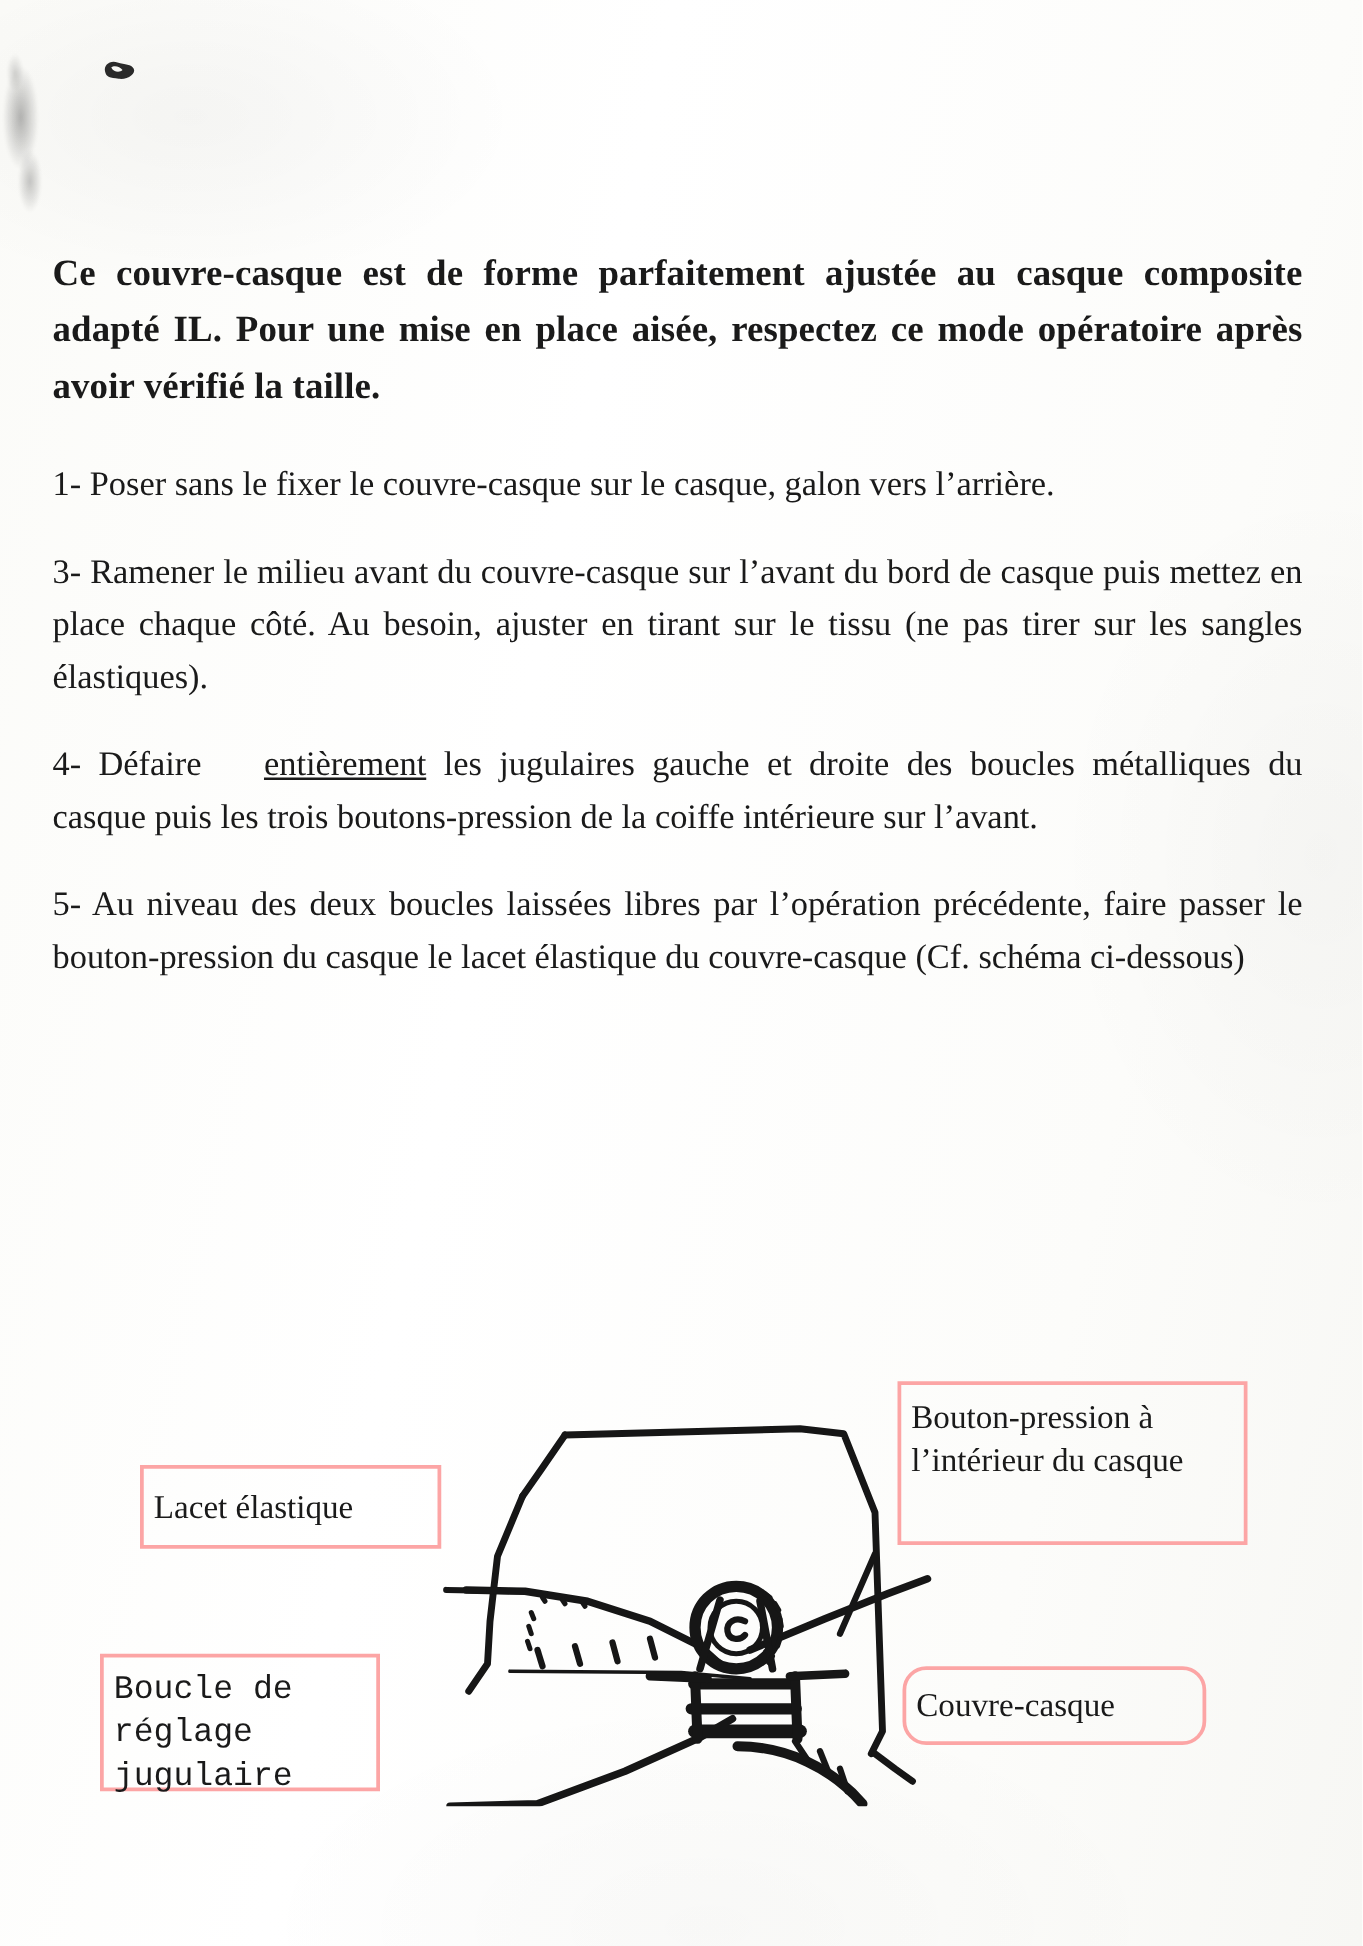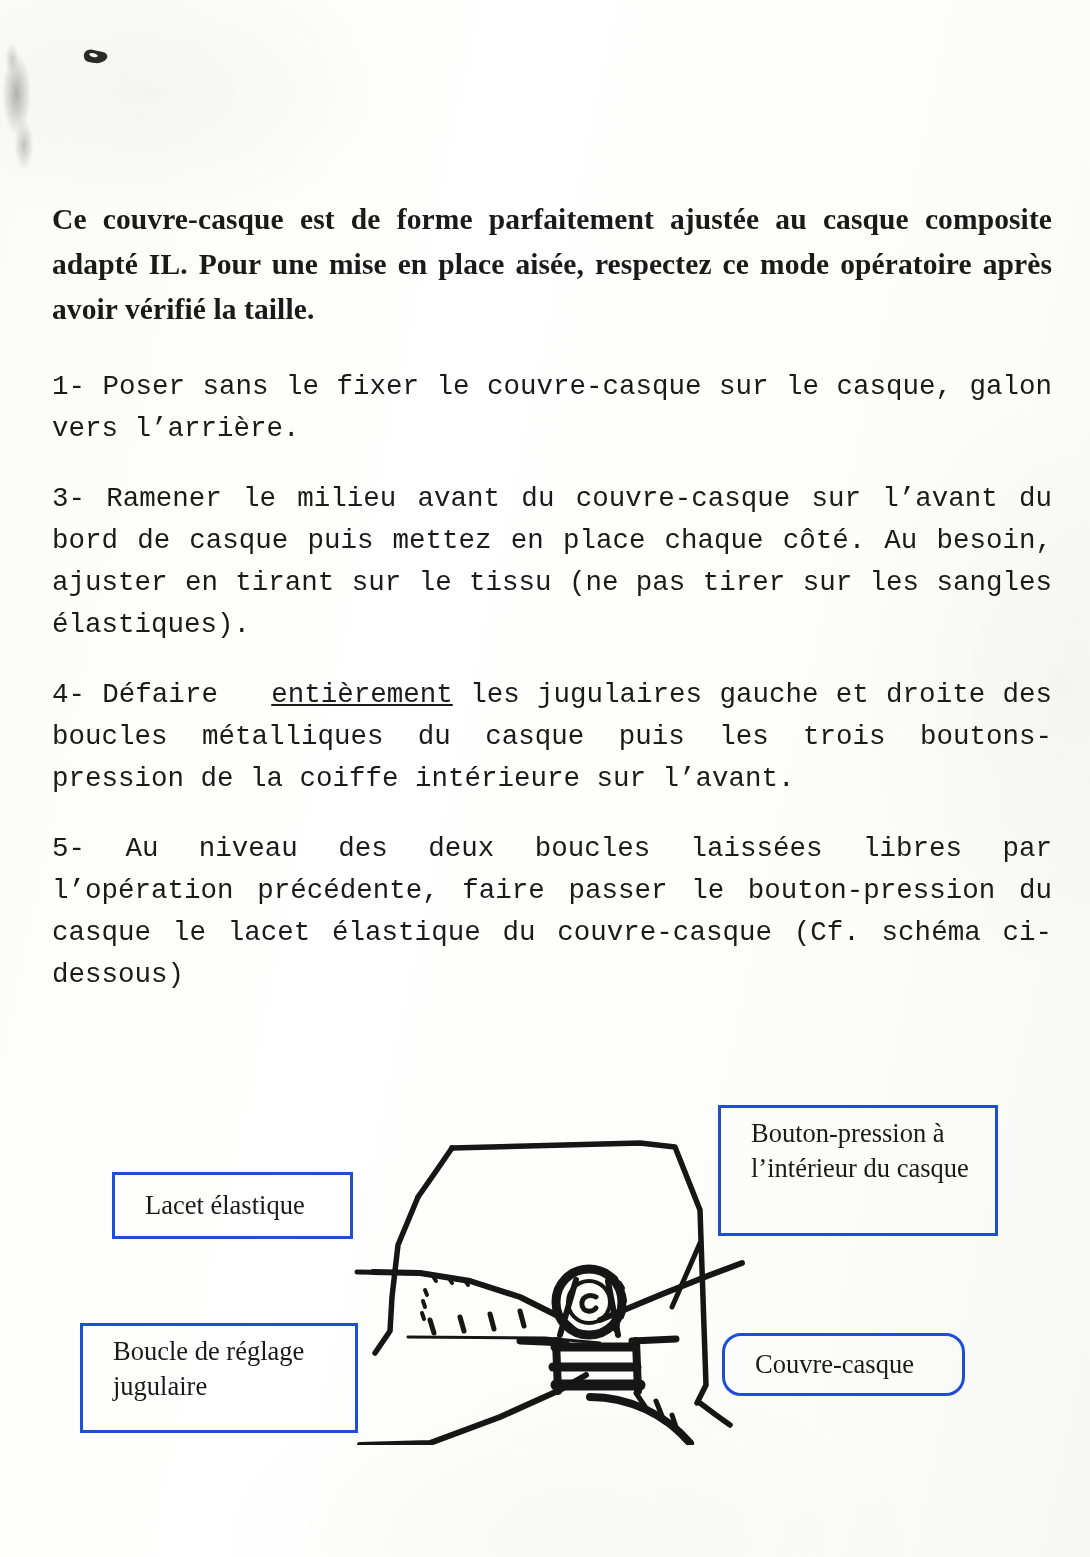--- a/index.html
+++ b/index.html
@@ -59,69 +59,68 @@
     font-size: 38px;
     line-height: 1.33;
     letter-spacing: 0.2px;
     font-weight: 400;
     white-space: pre-line;
   }
 
   
   .body-col {
     position: absolute;
-    left: 52px;
+    left: 42px;
     top: 197px;
     width: 1000px;
   }
 
   .intro {
     font-weight: bold;
     font-size: 29.5px;
     line-height: 1.53;
     text-align: justify;
     text-justify: inter-word;
     margin: 0 0 34px 0;
     letter-spacing: 0.1px;
   }
 
   .step {
     font-size: 27.5px;
     line-height: 1.525;
     text-align: justify;
     text-justify: inter-word;
     margin: 0 0 28px 0;
-    font-family: Liberation Mono, monospace;
   }
   .step:last-child { margin-bottom: 0; }
   .step u { text-decoration: underline; text-underline-offset: 2px; margin-left: 36px; }
 
   
   .figure {
     position: absolute;
     left: 0;
     top: 1085px;
     width: 1090px;
     height: 360px;
   }
   .figure svg { display: block; }
 
   .callout {
     position: absolute;
-    border: 3px solid #1d4ed8;
+    border: 3px solid #fca5a5;
     background: transparent;
     font-size: 26.5px;
     line-height: 1.32;
-    padding: 8px 12px 8px 30px;
+    padding: 8px 12px 8px 8px;
     box-sizing: border-box;
     white-space: pre-line;
   }
   #callout-snap   { left: 718px; top: 1105px;  width: 280px; height: 131px; }
   #callout-lace   { left: 112px; top: 1172px;  width: 241px; height: 67px;  display:flex; align-items:center;}
-  #callout-buckle { left: 80px;  top: 1323px;  width: 278px; height: 110px; }
+  #callout-buckle { left: 80px;  top: 1323px;  width: 224px; height: 110px; font-family: Liberation Mono, monospace; }
   #callout-cover  { left: 722px; top: 1333px;  width: 243px; height: 63px;  display:flex; align-items:center;border-radius:19px;}
 
   
   .closing {
     position: absolute;
     left: 40px;
     top: 1460px;
     width: 1010px;
     font-size: 27.5px;
     line-height: 1.5;

